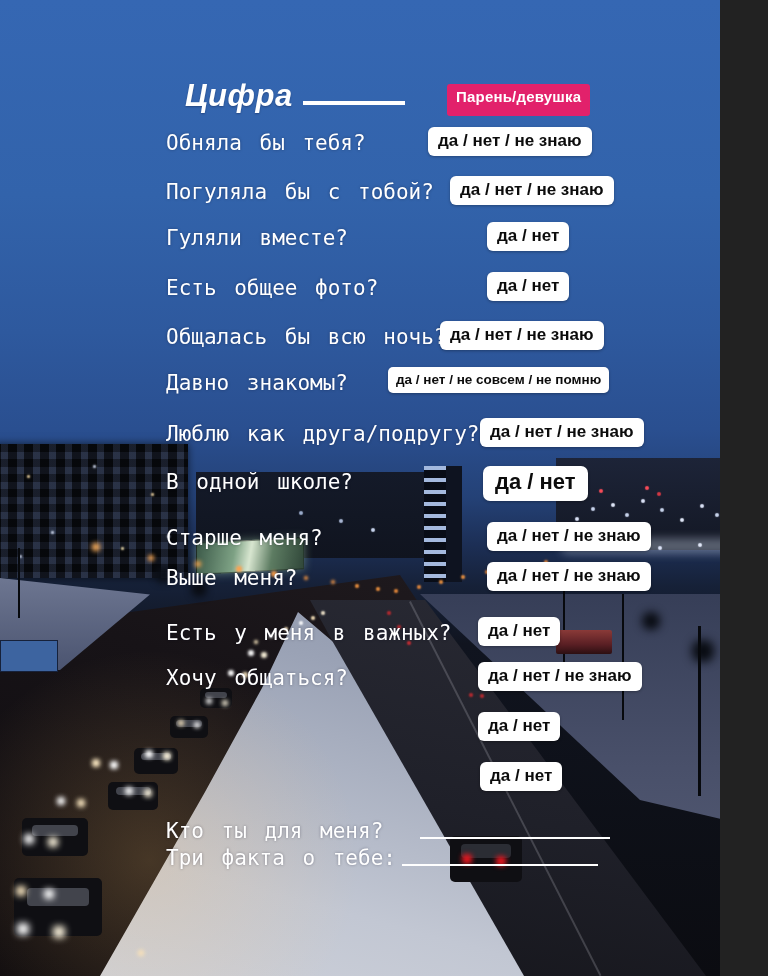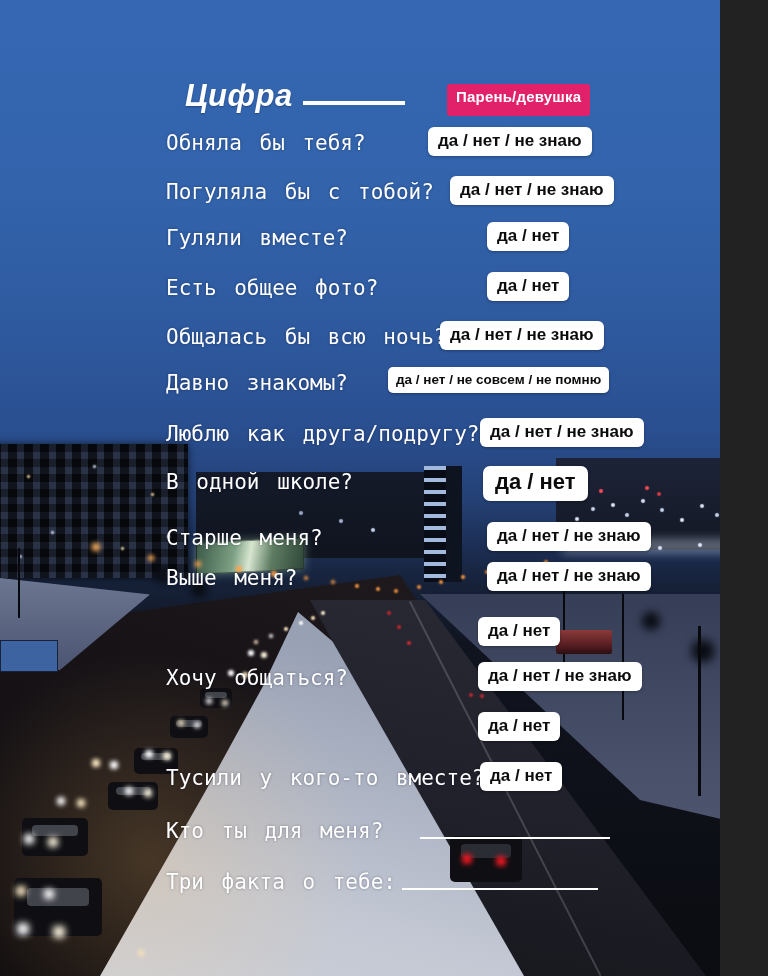--- a/index.html
+++ b/index.html
@@ -216,42 +216,42 @@
       <span class="q">Старше меня?</span>
       <span class="ans" style="left: 487px;">да / нет / не знаю</span>
 
     </div>
       <div class="row" style="top: 562px;">
       <span class="q">Выше меня?</span>
       <span class="ans" style="left: 487px;">да / нет / не знаю</span>
 
     </div>
       <div class="row" style="top: 617px;">
+      <span class="q">Есть у меня в важных?</span>
       <span class="ans" style="left: 478px;">да / нет</span>
 
     </div>
       <div class="row" style="top: 662px;">
       <span class="q">Хочу общаться?</span>
       <span class="ans" style="left: 478px;">да / нет / не знаю</span>
 
     </div>
       <div class="row" style="top: 712px;">
       <span class="ans" style="left: 478px;">да / нет</span>
 
     </div>
       <div class="row" style="top: 762px;">
-      <span class="q">Тусили у кого-то вместе?</span>
       <span class="ans" style="left: 480px;">да / нет</span>
 
     </div>
       <div class="row" style="top: 815px;">
       <span class="q">Кто ты для меня?</span>
 
       <span class="blank-line" style="left: 420px; width: 190px;"></span>
     </div>
-      <div class="row" style="top: 866px;">
+      <div class="row" style="top: 842px;">
       <span class="q">Три факта о тебе:</span>
 
       <span class="blank-line" style="left: 402px; width: 196px;"></span>
     </div>
     </div>
 
 </div>
 
 </body></html>

